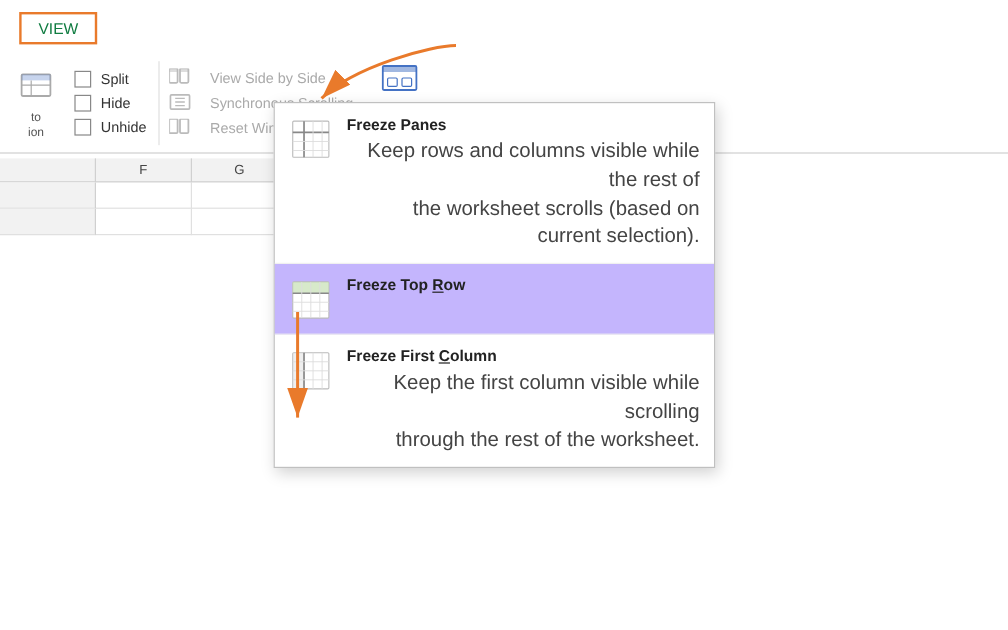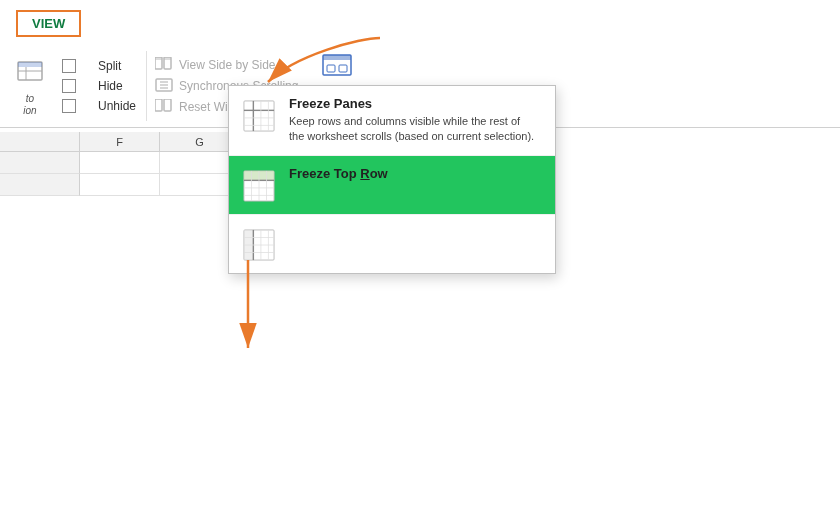--- a/index.html
+++ b/index.html
@@ -20,21 +20,21 @@
       padding: 0;
       position: relative;
     }
 
     
     .view-tab {
       display: inline-block;
       border: 2px solid #e97a2b;
       color: #107c41;
       font-size: 13px;
-      font-weight: 700;
+      font-weight: 400;
       padding: 4px 14px;
       margin: 6px 8px;
       cursor: pointer;
     }
 
     .ribbon-toolbar {
       display: flex;
       align-items: flex-end;
       padding: 4px 8px 6px 8px;
       gap: 0px;
@@ -80,21 +80,21 @@
       justify-content: center;
       gap: 2px;
       padding: 0 6px;
       border-right: 1px solid #e0e0e0;
       min-height: 70px;
     }
 
     .small-item {
       display: flex;
       align-items: center;
-      gap: 22px;
+      gap: 8px;
       cursor: pointer;
       padding: 2px 4px;
       font-size: 12px;
       color: #333;
     }
 
     .small-item .check-box {
       width: 14px;
       height: 14px;
       border: 1px solid #888;
@@ -108,21 +108,21 @@
       flex-direction: column;
       justify-content: center;
       gap: 3px;
       padding: 0 8px;
       min-height: 70px;
     }
 
     .right-item {
       display: flex;
       align-items: center;
-      gap: 6px;
+      gap: 16px;
       cursor: pointer;
       font-size: 12px;
       color: #aaa;
     }
 
     .right-item .icon-box {
       width: 18px;
       height: 18px;
       display: flex;
       align-items: center;
@@ -142,39 +142,39 @@
     }
 
     
     .dropdown-menu {
       position: absolute;
       left: 228px;
       top: 85px;
       background: #fff;
       border: 1px solid #c0c0c0;
       box-shadow: 2px 4px 12px rgba(0,0,0,0.18);
-      width: 328px;
+      width: 368px;
       z-index: 100;
     }
 
     .menu-item {
       display: flex;
       align-items: flex-start;
       padding: 10px 12px;
       gap: 12px;
       cursor: pointer;
       border-bottom: 1px solid #f0f0f0;
     }
 
     .menu-item:last-child {
       border-bottom: none;
     }
 
     .menu-item.highlighted {
-      background: #22c55e;
+      background: #c4b5fd;
     }
 
     .menu-item .menu-icon {
       width: 36px;
       height: 36px;
       flex-shrink: 0;
       display: flex;
       align-items: center;
       justify-content: center;
       margin-top: 2px;
@@ -189,23 +189,24 @@
       font-weight: 600;
       color: #222;
       margin-bottom: 3px;
     }
 
     .menu-item .menu-title u {
       text-decoration: underline;
     }
 
     .menu-item .menu-desc {
-      font-size: 11px;
+      font-size: 17px;
       color: #444;
       line-height: 1.4;
+      text-align: right;
     }
 
     
     .arrow-annotation {
       position: absolute;
       pointer-events: none;
       z-index: 200;
     }
 
     
@@ -232,21 +233,21 @@
 
     <div class="ribbon-btn" style="min-width:36px;">
       <div class="btn-icon">
         <svg width="28" height="28" viewBox="0 0 28 28">
           <rect x="2" y="2" width="24" height="18" rx="1" fill="none" stroke="#aaa" stroke-width="1.5"></rect>
           <rect x="2" y="2" width="24" height="5" fill="#4472c4" opacity="0.3"></rect>
           <line x1="2" y1="11" x2="26" y2="11" stroke="#aaa" stroke-width="1"></line>
           <line x1="10" y1="7" x2="10" y2="20" stroke="#aaa" stroke-width="1"></line>
         </svg>
       </div>
-      <span class="btn-label" style="font-size:10px;color:#555;font-style:italic;">to<br>ion</span>
+      <span class="btn-label" style="font-size:10px;color:#555;">to<br>ion</span>
     </div>
 
 
 
 
     <div class="small-group">
       <div class="small-item">
         <span class="check-box" style="border:1px solid #888;"></span>
         <span>Split</span>
       </div>
@@ -355,20 +356,24 @@
 
         <rect x="1" y="1" width="10" height="32" fill="#e0e0e0" opacity="0.5"></rect>
         <line x1="11" y1="1" x2="11" y2="33" stroke="#888" stroke-width="1.5"></line>
         <line x1="1" y1="9" x2="33" y2="9" stroke="#ddd" stroke-width="0.8"></line>
         <line x1="1" y1="17" x2="33" y2="17" stroke="#ddd" stroke-width="0.8"></line>
         <line x1="1" y1="25" x2="33" y2="25" stroke="#ddd" stroke-width="0.8"></line>
         <line x1="19" y1="1" x2="19" y2="33" stroke="#ddd" stroke-width="0.8"></line>
         <line x1="27" y1="1" x2="27" y2="33" stroke="#ddd" stroke-width="0.8"></line>
       </svg>
     </div>
+    <div class="menu-text">
+      <div class="menu-title">Freeze First <u>C</u>olumn</div>
+      <div class="menu-desc">Keep the first column visible while scrolling<br>through the rest of the worksheet.</div>
+    </div>
   </div>
 
 </div>
 
 <div style="margin-top: 4px; display: flex; flex-direction: column;">
 
   <div style="display:flex; margin-left: 0;">
     <div style="width:80px; height:20px; background:#f2f2f2; border-right:1px solid #d0d0d0; border-bottom:1px solid #d0d0d0;"></div>
     <div style="width:80px; height:20px; background:#f2f2f2; border-right:1px solid #d0d0d0; border-bottom:1px solid #d0d0d0; text-align:center; font-size:11px; line-height:20px; color:#444;">F</div>
     <div style="width:80px; height:20px; background:#f2f2f2; border-right:1px solid #d0d0d0; border-bottom:1px solid #d0d0d0; text-align:center; font-size:11px; line-height:20px; color:#444;">G</div>

